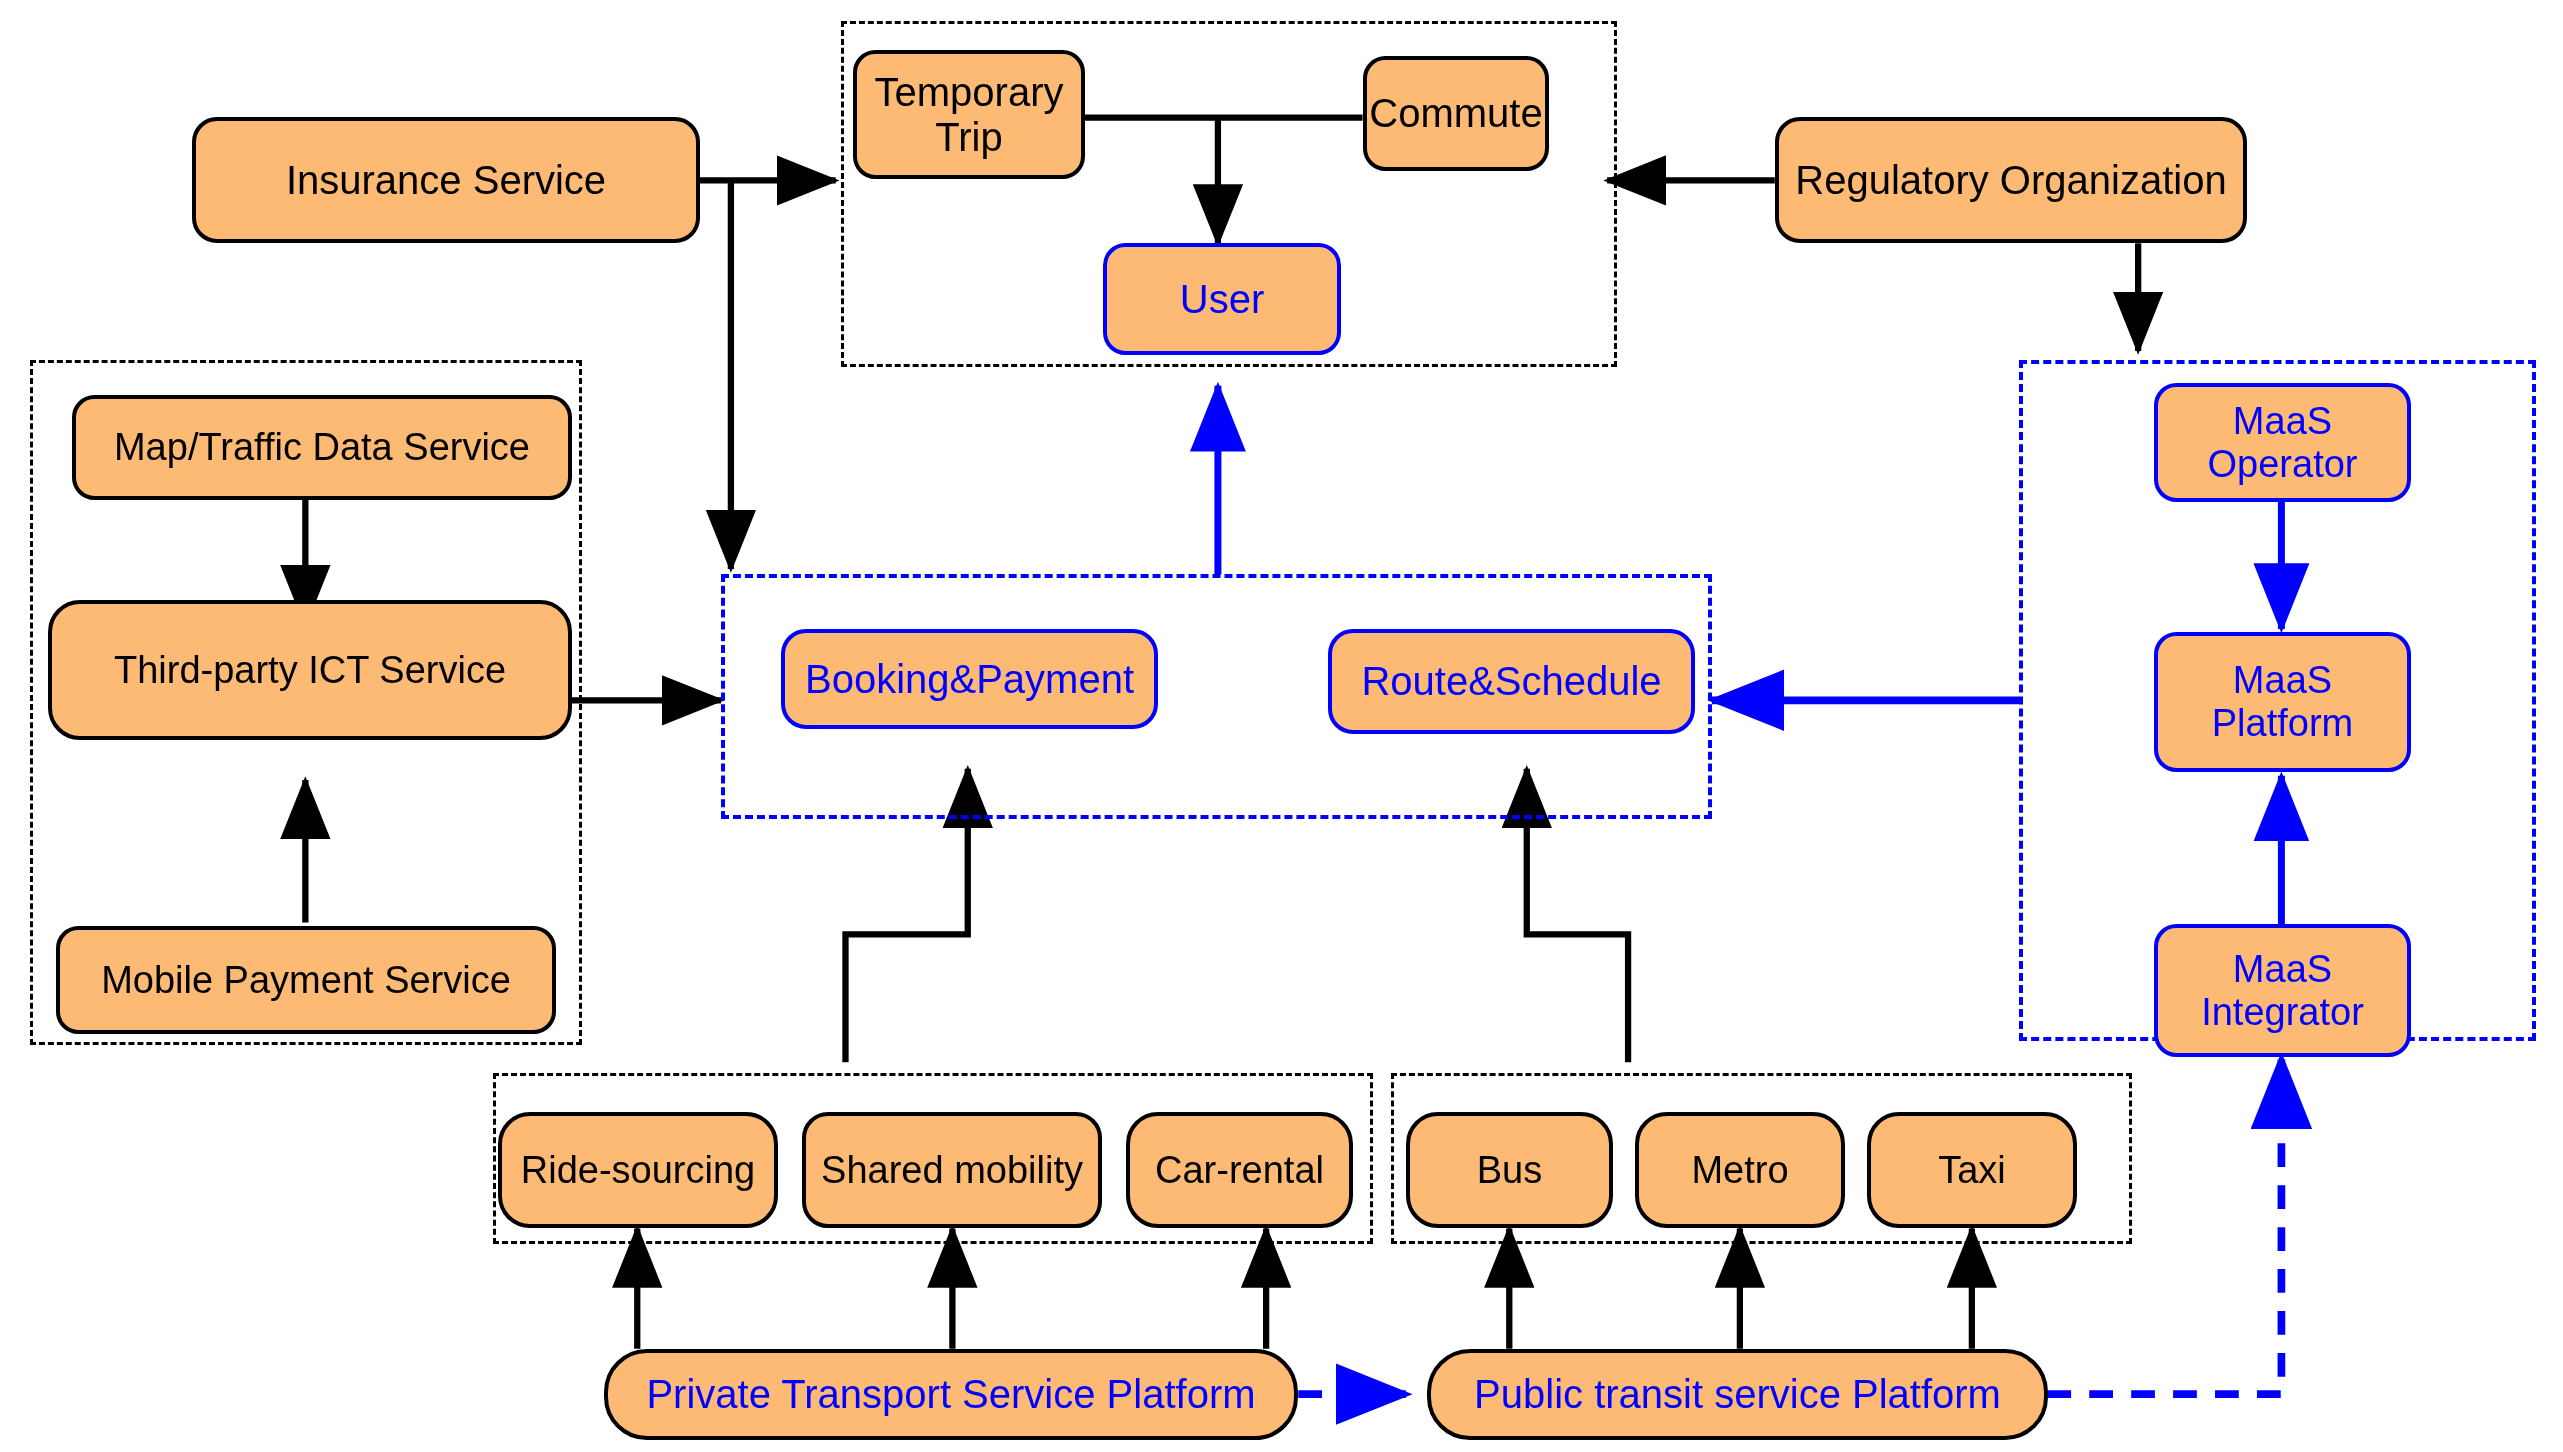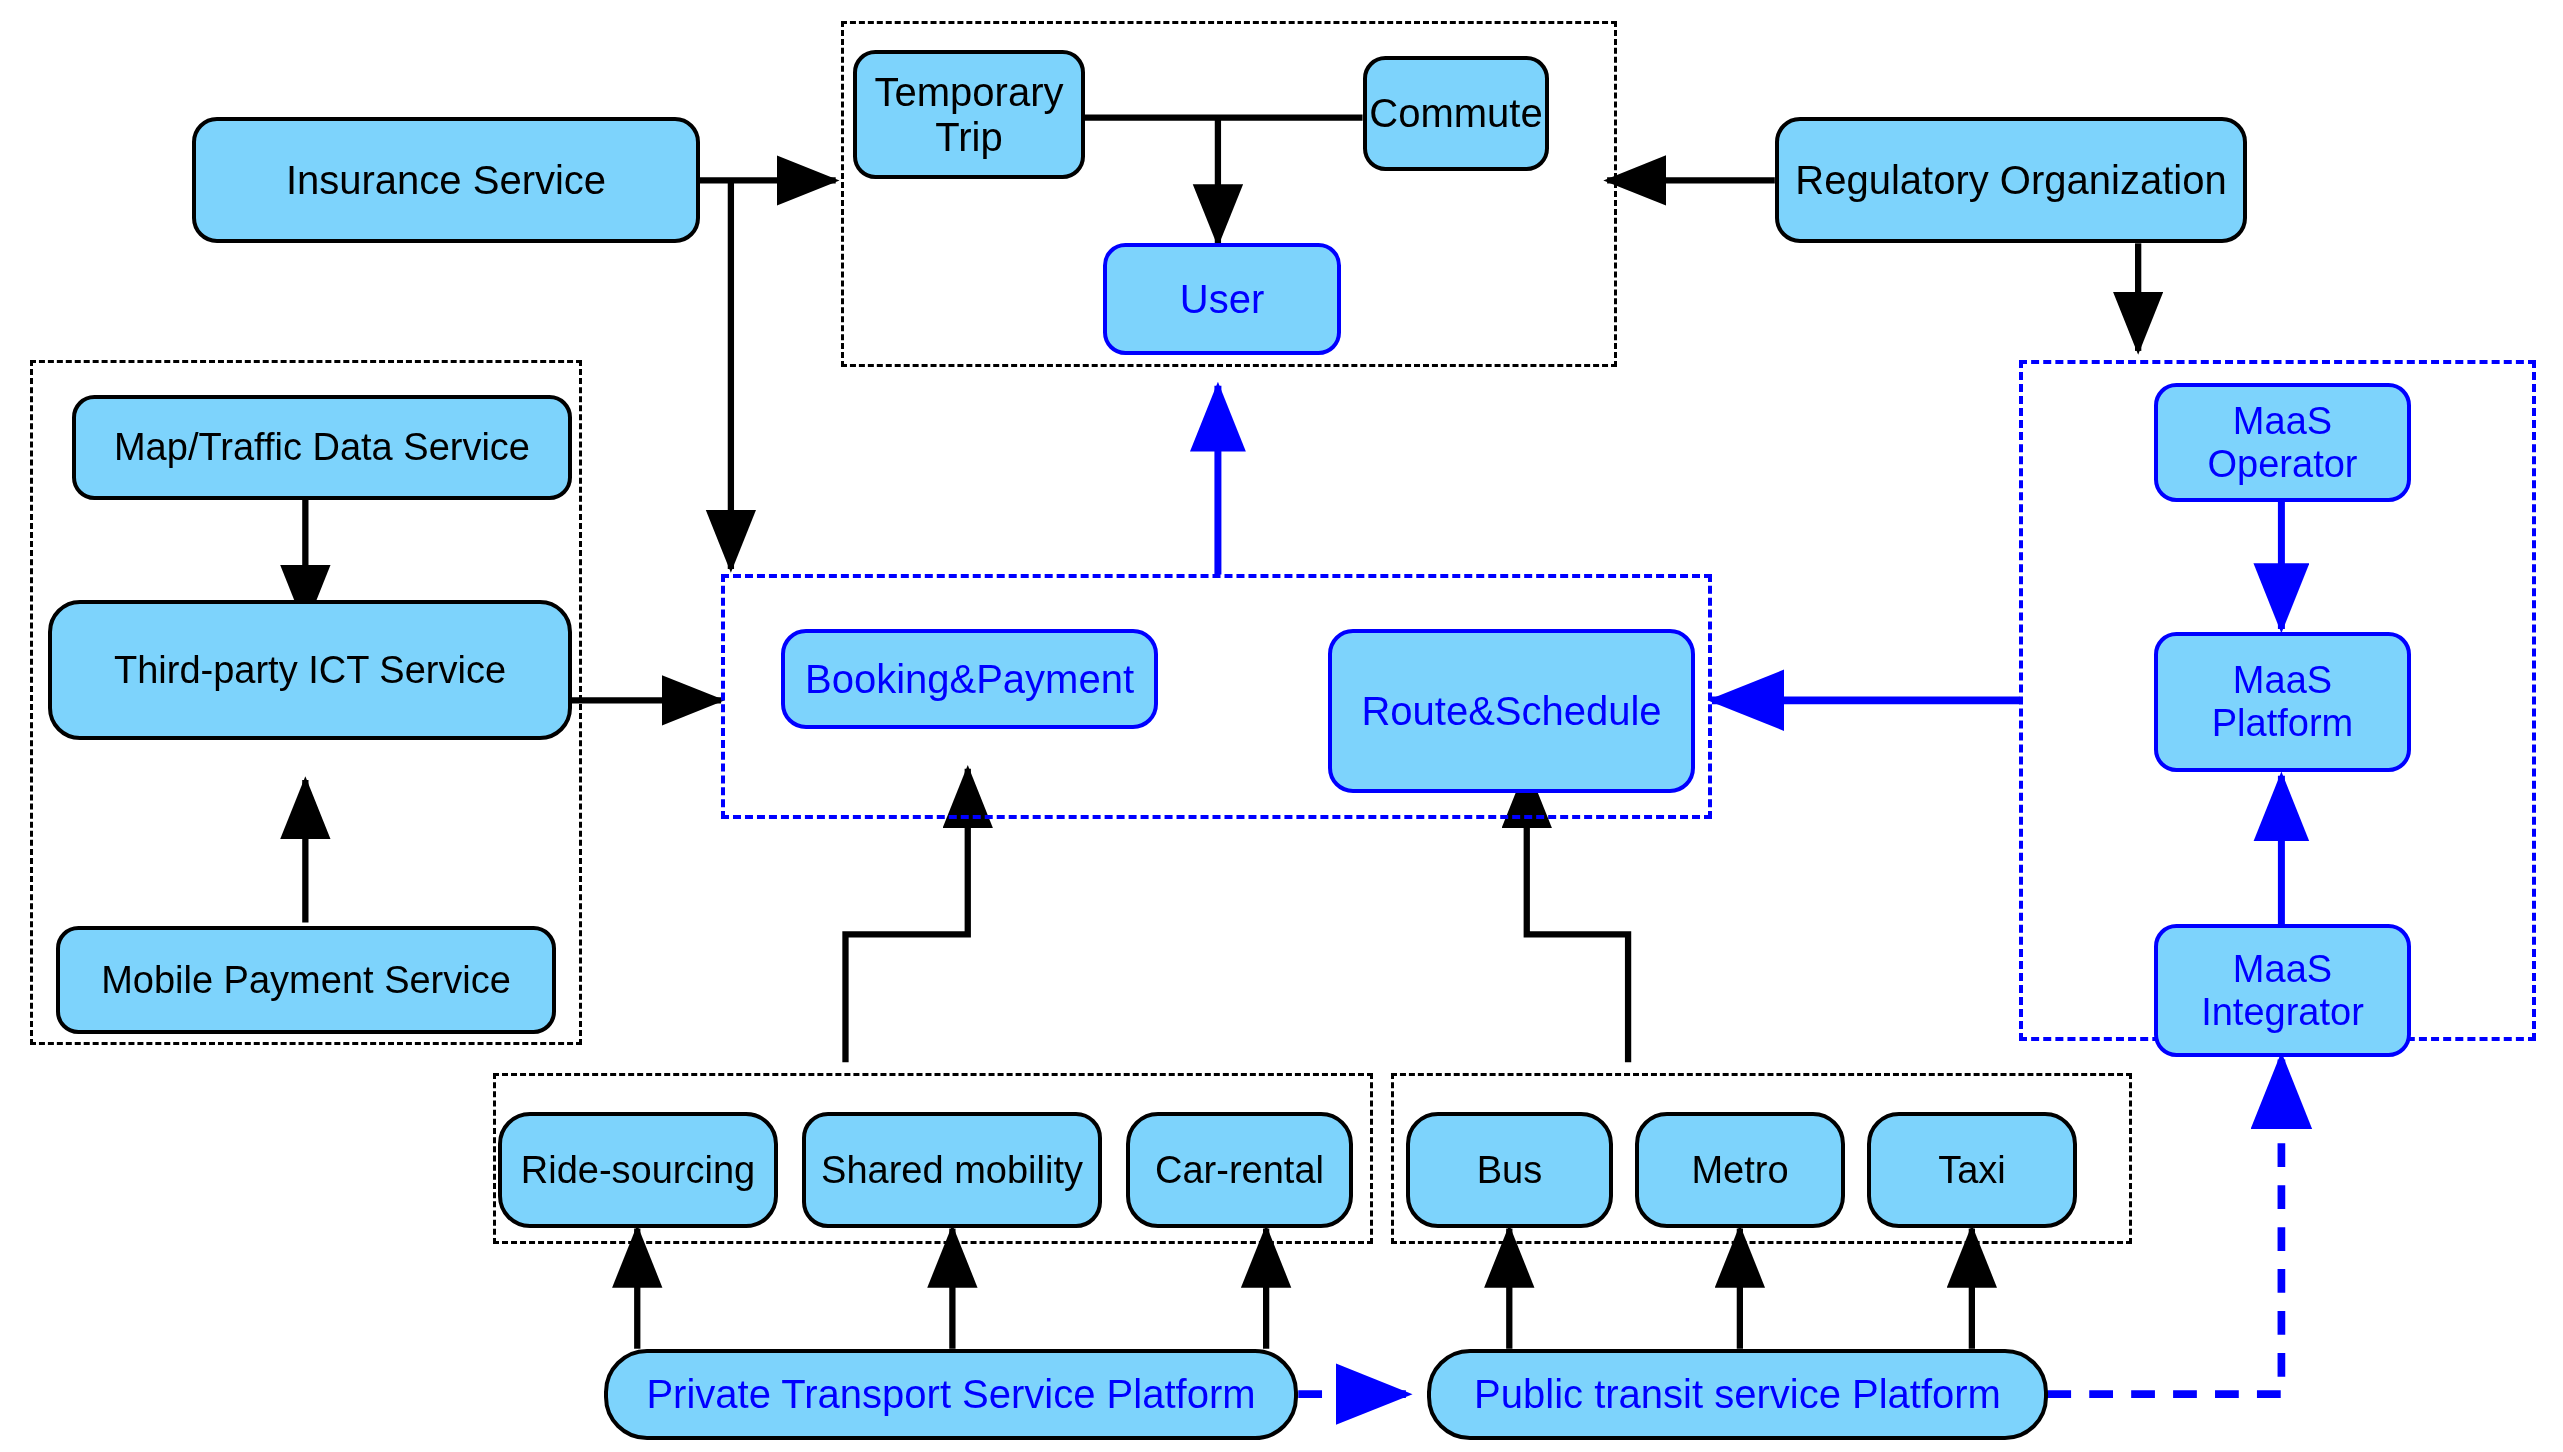--- a/index.html
+++ b/index.html
@@ -1,21 +1,21 @@
 <!DOCTYPE html>
 <html style="font-size:11.2px"><head>
 <meta charset="utf-8">
 <style>
   html,body{margin:0;padding:0;background:#ffffff;}
   body{font-family:"Liberation Sans",sans-serif;}
   #stage{position:relative;width:2563px;height:1453px;background:#fff;overflow:hidden;}
   #stage svg{position:absolute;left:0;top:0;width:2563px;height:1453px;}
 
   .node{position:absolute;box-sizing:border-box;display:flex;align-items:center;
-        justify-content:center;text-align:center;background:#7dd3fc;line-height:1.12;}
+        justify-content:center;text-align:center;background:#fdba74;line-height:1.12;}
   .node.blk{border:4.9px solid #000000;color:#000000;}
   .node.blu{border:4.9px solid #0000ff;color:#0000ff;}
   .node.blkblu{border:4.9px solid #000000;color:#0000ff;}
 
   .grp{position:absolute;box-sizing:border-box;background:transparent;}
   .grp.dblk{border:3.5px dashed #000000;}
   .grp.dblu{border:4.2px dashed #0000ff;}
 </style>
 </head>
 <body>
@@ -111,21 +111,21 @@
   </div>
 
   <div class="node blk" style="left:56px;top:926px;width:500px;height:108px;border-radius:22.4px;font-size:38px;">
     <span>Mobile Payment Service</span>
   </div>
 
   <div class="node blu" style="left:781px;top:629px;width:377px;height:100px;border-radius:25px;font-size:40px;">
     <span>Booking&amp;Payment</span>
   </div>
 
-  <div class="node blu" style="left:1328px;top:629px;width:367px;height:164px;border-radius:25px;font-size:40px;justify-content:center;">
+  <div class="node blu" style="left:1328px;top:629px;width:367px;height:105px;border-radius:25px;font-size:40px;justify-content:center;">
     <span>Route&amp;Schedule</span>
   </div>
 
   <div class="node blu" style="left:2154px;top:383px;width:257px;height:119px;border-radius:22.4px;font-size:38px;flex-direction:column;">
     <span>MaaS</span>
     <span>Operator</span>
   </div>
 
   <div class="node blu" style="left:2154px;top:632px;width:257px;height:140px;border-radius:22.4px;font-size:38px;flex-direction:column;">
     <span>MaaS</span>

